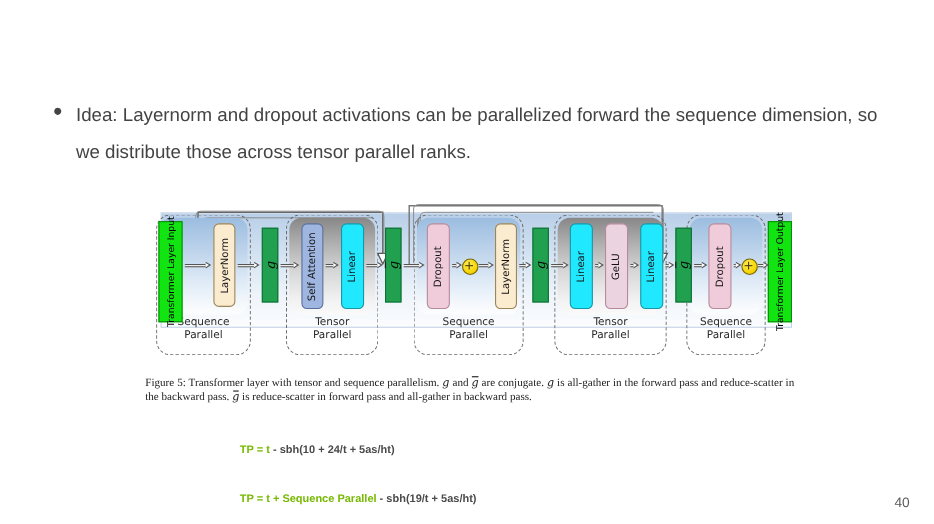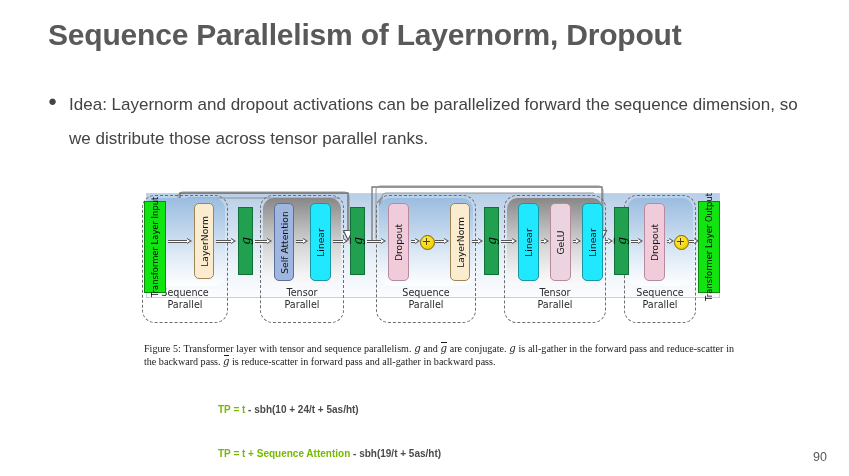--- a/index.html
+++ b/index.html
@@ -122,21 +122,20 @@
     border-top:2.4px solid transparent;border-bottom:2.4px solid transparent;
     border-left:3.6px solid #fff;
   }
 
   
   .caption{
     position:absolute;left:132px;top:343px;width:590px;
     font-family:"Liberation Serif", serif;
     font-size:10.1px;line-height:12.6px;color:#1a1a1a;
     text-align:justify;
-    margin-left:12px;
   }
   .caption i{font-family:"DejaVu Serif", serif;font-style:italic;}
   .ovl{position:relative;display:inline-block;}
   .ovl::before{
     content:"";position:absolute;left:0.5px;right:0.5px;top:-1px;height:1px;background:#1a1a1a;
   }
 
   
   .eq{
     position:absolute;font-size:10px;color:#4a4a4a;font-weight:bold;white-space:nowrap;
@@ -147,21 +146,20 @@
 
   .pageno{
     position:absolute;right:22px;top:450px;font-size:12.5px;color:#595959;
   }
 </style>
 </head>
 <body>
 
 <div class="slide">
 
-  <div class="title">Sequence Parallelism of Layernorm, Dropout</div>
 
   <div class="bullet-row">
     <div class="bullet-dot">●</div>
     <div class="bullet-text">Idea: Layernorm and dropout activations can be parallelized forward the sequence dimension, so we distribute those across tensor parallel ranks.</div>
   </div>
 
   <div class="figure">
 
     <div class="fig-bg"></div>
 
@@ -363,17 +361,17 @@
 
   <div class="caption">
     <span>Figure 5: Transformer layer with tensor and sequence parallelism.</span>
     <i>g</i><span> and </span><i class="ovl">g</i><span> are conjugate.  </span><i>g</i><span> is all-gather in the forward pass and reduce-scatter in the backward pass.  </span><i class="ovl">g</i><span> is reduce-scatter in forward pass and all-gather in backward pass.</span>
   </div>
 
   <div class="eq eq1">
     <span class="hl">TP = t</span><span> - sbh(10 + 24/t + 5as/ht)</span>
   </div>
   <div class="eq eq2">
-    <span class="hl">TP = t + Sequence Attention</span><span> - sbh(19/t + 5as/ht)</span>
-  </div>
-
-  <div class="pageno">90</div>
+    <span class="hl">TP = t + Sequence Parallel</span><span> - sbh(19/t + 5as/ht)</span>
+  </div>
+
+  <div class="pageno">40</div>
 </div>
 
 </body></html>

